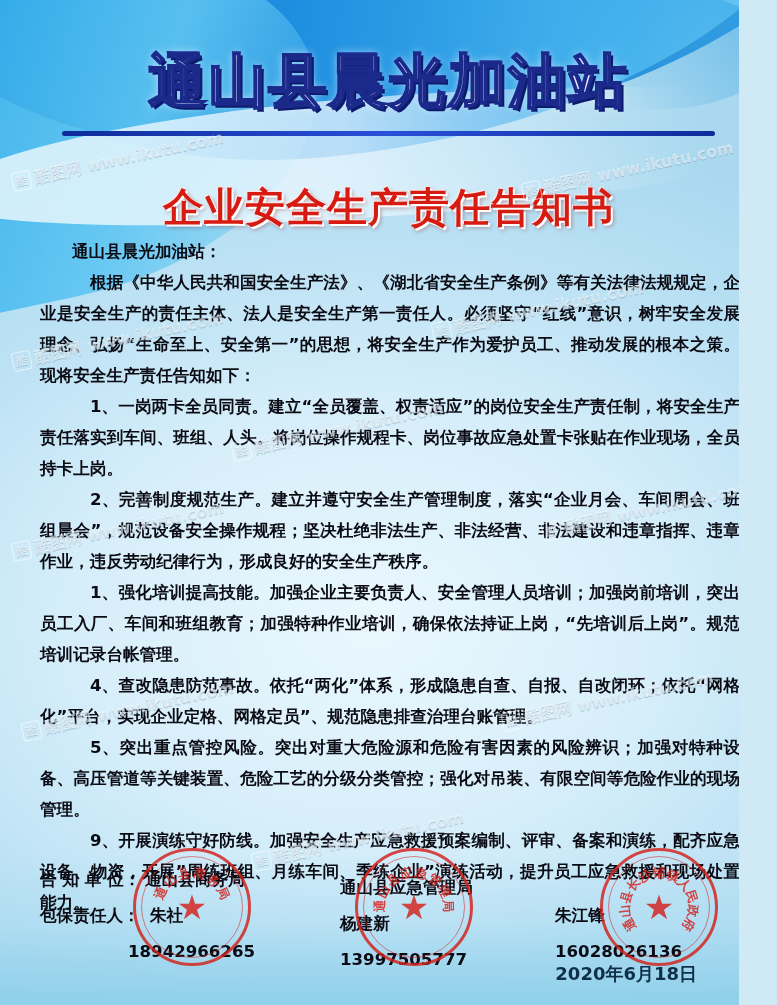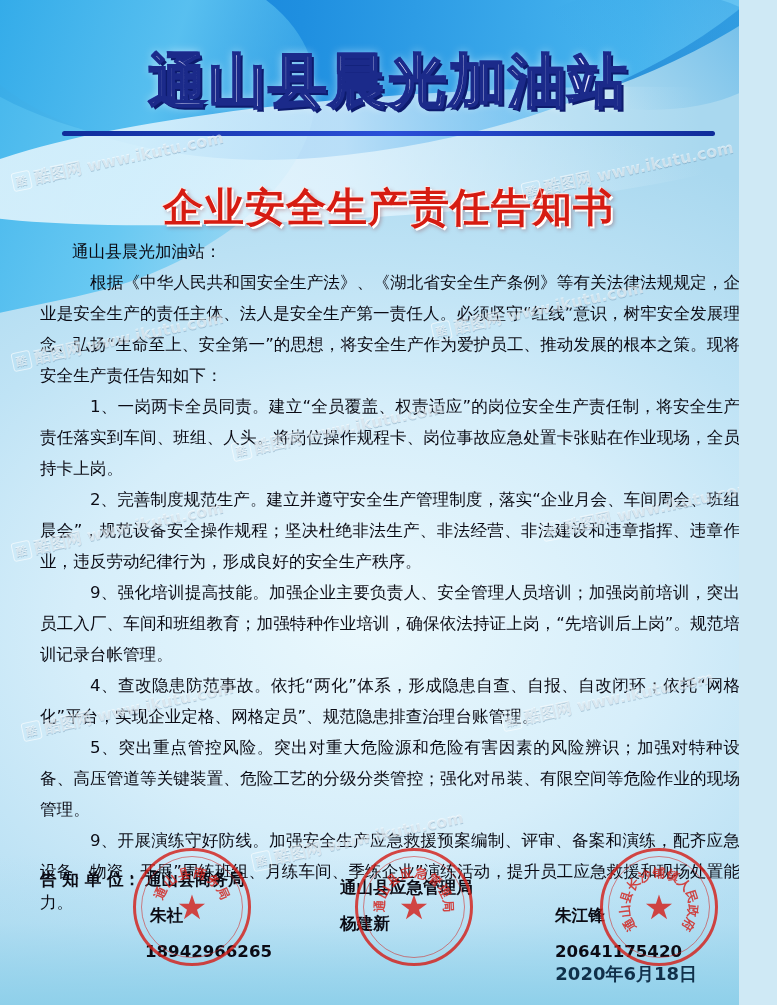--- a/index.html
+++ b/index.html
@@ -81,21 +81,21 @@
     font-size:40px;line-height:50px;font-weight:bold;letter-spacing:1px;
     color:#d61c12;
     text-shadow:2px 2px 0 #ffffff, -1px -1px 0 #ffe6e3, 3px 3px 4px rgba(120,0,0,.35);
     white-space:nowrap;
   }
 
   
   .body-wrap{
     position:absolute;left:40px;top:236px;width:700px;
     font-family:"DejaVu Sans", sans-serif;
-    font-size:16.6px;line-height:31px;color:#0b0b14;font-weight:normal;
+    font-size:16.6px;line-height:31px;color:#0b0b14;font-weight:bold;
     text-align:justify;
   }
   .body-wrap p{margin:0 0 0 0;}
   .p-ind1{text-indent:32px;}
   .p-ind2{text-indent:50px;}
 
   
   .footer{
     position:absolute;left:40px;top:862px;width:700px;
     font-family:"DejaVu Sans", sans-serif;
@@ -173,40 +173,42 @@
   <div class="main-title">通山县晨光加油站</div>
   <div class="title-underline"></div>
 
   <div class="sub-title">企业安全生产责任告知书</div>
 
   <div class="body-wrap">
     <p class="p-ind1">通山县晨光加油站：</p>
     <p class="p-ind2">根据《中华人民共和国安全生产法》、《湖北省安全生产条例》等有关法律法规规定，企业是安全生产的责任主体、法人是安全生产第一责任人。必须坚守“红线”意识，树牢安全发展理念、弘扬“生命至上、安全第一”的思想，将安全生产作为爱护员工、推动发展的根本之策。现将安全生产责任告知如下：</p>
     <p class="p-ind2">1、一岗两卡全员同责。建立“全员覆盖、权责适应”的岗位安全生产责任制，将安全生产责任落实到车间、班组、人头。将岗位操作规程卡、岗位事故应急处置卡张贴在作业现场，全员持卡上岗。</p>
     <p class="p-ind2">2、完善制度规范生产。建立并遵守安全生产管理制度，落实“企业月会、车间周会、班组晨会”，规范设备安全操作规程；坚决杜绝非法生产、非法经营、非法建设和违章指挥、违章作业，违反劳动纪律行为，形成良好的安全生产秩序。</p>
-    <p class="p-ind2">9、强化培训提高技能。加强企业主要负责人、安全管理人员培训；加强岗前培训，突出员工入厂、车间和班组教育；加强特种作业培训，确保依法持证上岗，“先培训后上岗”。规范培训记录台帐管理。</p>
+    <p class="p-ind2">1、强化培训提高技能。加强企业主要负责人、安全管理人员培训；加强岗前培训，突出员工入厂、车间和班组教育；加强特种作业培训，确保依法持证上岗，“先培训后上岗”。规范培训记录台帐管理。</p>
     <p class="p-ind2">4、查改隐患防范事故。依托“两化”体系，形成隐患自查、自报、自改闭环；依托“网格化”平台，实现企业定格、网格定员”、规范隐患排查治理台账管理。</p>
     <p class="p-ind2">5、突出重点管控风险。突出对重大危险源和危险有害因素的风险辨识；加强对特种设备、高压管道等关键装置、危险工艺的分级分类管控；强化对吊装、有限空间等危险作业的现场管理。</p>
     <p class="p-ind2">9、开展演练守好防线。加强安全生产应急救援预案编制、评审、备案和演练，配齐应急设备、物资，开展”周练班组、月练车间、季练企业”演练活动，提升员工应急救援和现场处置能力。</p>
   </div>
 
   <div class="footer">
     <div class="frow">
       <span class="c1" style="left:105px">通山县商务局</span>
       <span class="c1">告 知 单 位：</span>
       <span class="c2">通山县应急管理局</span>
     </div>
     <div class="frow">
+      <span class="c1">包保责任人：</span>
       <span class="c1" style="left:110px">朱社</span>
       <span class="c2">杨建新</span>
       <span class="c3">朱江锋</span>
     </div>
     <div class="frow">
-      <span class="c1" style="left:105px">18942966265</span>
-      <span class="c3">20641175420</span>
+      <span class="c1" style="left:88px">18942966265</span>
+      <span class="c2">13997505777</span>
+      <span class="c3">16028026136</span>
     </div>
   </div>
 
   <div class="date">2020年6月18日</div>
 
   <div class="seal" id="seal1">
     <div class="ring"></div>
     <div class="txt">
         <span style="transform: rotate(-66deg) translate(-50%, -42px);">通</span>
         <span style="transform: rotate(-39.6deg) translate(-50%, -42px);">山</span>

